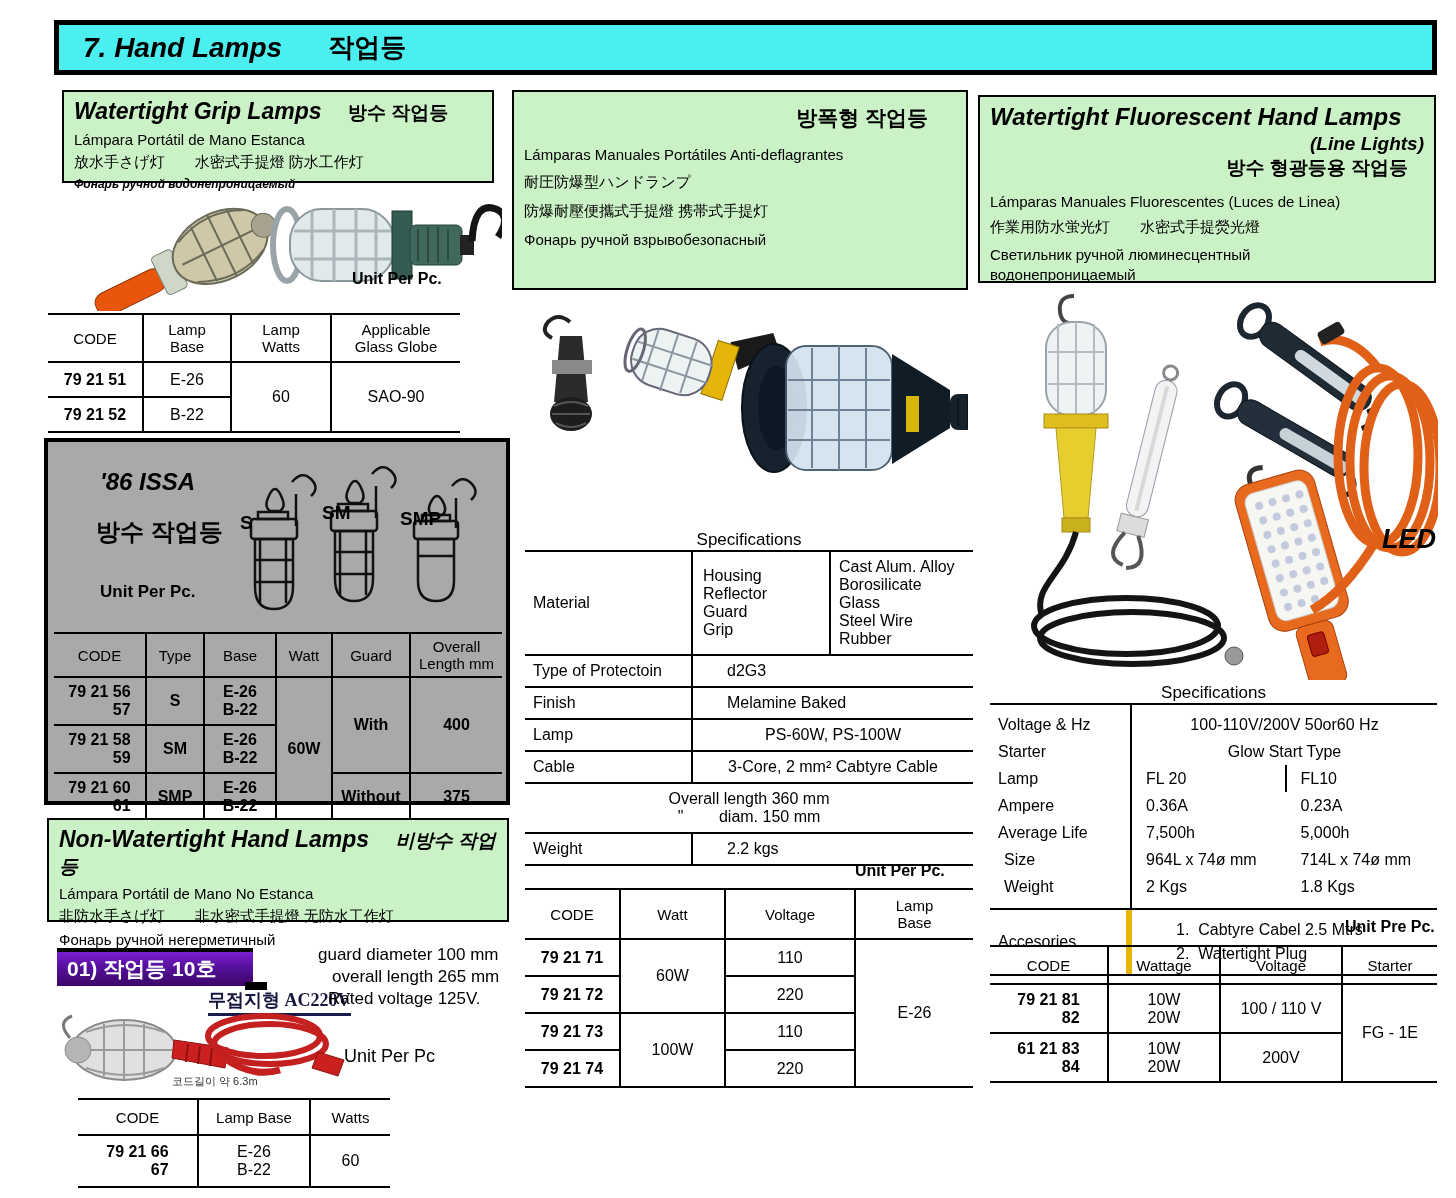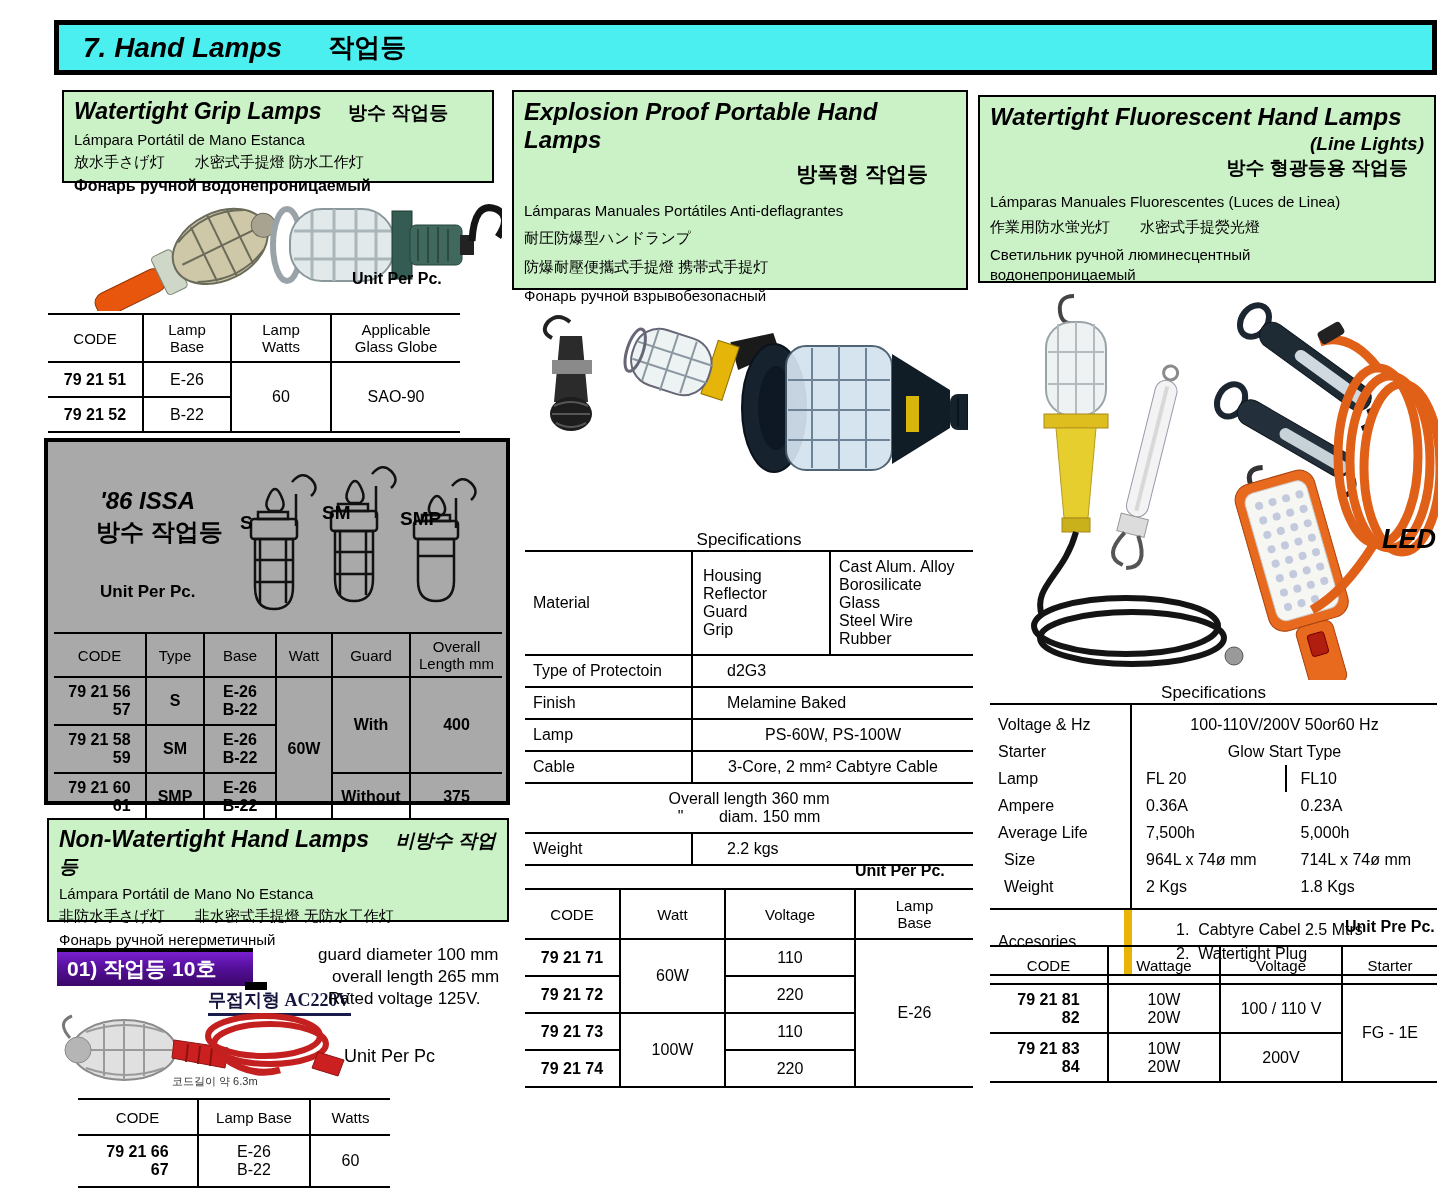--- a/index.html
+++ b/index.html
@@ -13,21 +13,21 @@
   .titlebar { left:54px; top:20px; width:1383px; height:55px; background:#4BEFEF;
               border:5px solid #000; box-sizing:border-box; display:flex; align-items:center; }
   .titlebar .ten { font-size:28px; font-weight:bold; font-style:italic; padding-left:24px; }
   .titlebar .tko { font-size:26px; font-weight:bold; margin-left:46px; }
 
   
   .gbox { background:#CBF2C6; border:2px solid #000; box-sizing:border-box; padding:6px 10px; }
   .gtitle { font-size:23px; font-weight:bold; font-style:italic; }
   .gko { font-size:19px; font-weight:bold; margin-left:22px; font-style:normal; }
   .gline { font-size:15px; margin-top:5px; }
-  .gline.b { font-weight:bold; font-size:16px; }
+  .gline.b { font-weight:bold; font-size:12px;font-style:italic; }
 
   
   table.ctbl { border-collapse:collapse; table-layout:fixed; }
   .ctbl th, .ctbl td { border:2px solid #000; text-align:center; vertical-align:middle;
                        font-size:16px; padding:1px 4px; }
   .ctbl th { font-weight:normal; font-size:15px; }
   .ctbl tr > *:first-child { border-left:none; }
   .ctbl tr > *:last-child  { border-right:none; }
   .ctbl td.code, .ctbl .code { font-weight:bold; }
 
@@ -70,21 +70,21 @@
   .fspec-top { display:flex; }
   .fspec-labels { width:142px; border-right:2px solid #000; padding:6px 0 8px 8px; box-sizing:border-box; }
   .fspec-labels div { height:27px; line-height:27px; }
   .fspec-right { flex:1; padding:6px 0 8px 0; }
   .fspan { height:27px; line-height:27px; text-align:center; }
   .fcols { display:flex; }
   .fcolA { width:50%; box-sizing:border-box; padding-left:14px; }
   .fcolB { width:50%; box-sizing:border-box; border-left:2px solid #000; padding-left:14px; }
   .fcols div { height:27px; line-height:27px; }
   .facc { display:flex; border-top:2px solid #000; }
-  .facc-l { width:142px; border-right:8px solid #eab308; box-sizing:border-box;
+  .facc-l { width:142px; border-right:6px solid #eab308; box-sizing:border-box;
             padding:12px 0 12px 8px; display:flex; align-items:center; }
   .facc-v { flex:1; padding:8px 0 8px 44px; white-space:pre-wrap; line-height:24px; }
 
   .spec-title { font-size:17px; }
   .unit-note { font-size:16px; font-weight:bold; }
 
   
   .badge { left:57px; top:948px; width:196px; height:38px; box-sizing:border-box;
            background:linear-gradient(180deg,#7a1fd0 0%,#55109B 45%,#3c0668 100%);
            border-top:4px solid #000; color:#fff; font-size:21px; font-weight:bold;
@@ -160,21 +160,21 @@
     <td rowspan="2">SAO-90</td>
   </tr>
   <tr>
     <td class="code">79 21 52</td>
     <td>B-22</td>
   </tr>
 </tbody>
   </table>
 
 <div class="abs issabox">
-  <div class="abs" style="left:52px; top:26px; font-size:24px; font-weight:bold; font-style:italic;margin-top:19px;">'86 ISSA</div>
+  <div class="abs" style="left:52px; top:26px; font-size:24px; font-weight:bold; font-style:italic;">'86 ISSA</div>
   <div class="abs" style="left:48px; top:74px; font-size:24px; font-weight:bold;">방수 작업등</div>
   <div class="abs" style="left:52px; top:140px; font-size:17px; font-weight:bold;">Unit Per Pc.</div>
 
   <svg class="abs" style="left:178px; top:8px;" width="282" height="182" viewBox="0 0 282 182">
     <defs>
       <g id="issaLamp" stroke="#111" fill="none" stroke-width="2.5">
         <path d="M36 14 q10 -12 19 -3 q9 9 0 17"></path>
         <path d="M40 26 v32"></path>
         <path d="M12 30 q7 -18 14 0 q4 9 -2 13 h-10 q-6 -4 -2 -13 z"></path>
         <rect x="2" y="44" width="30" height="7"></rect>
@@ -298,21 +298,20 @@
     <td><span class="ml rr code">79 21 66
 67</span></td>
     <td class="ml">E-26
 B-22</td>
     <td>60</td>
   </tr>
 </tbody>
   </table>
 
 <div class="abs gbox" style="left:512px; top:90px; width:456px; height:200px;">
-  <div class="gtitle" style="font-size:24px;">Explosion Proof Portable Hand Lamps</div>
   <div style="text-align:right; padding-right:28px; font-size:21px; font-weight:bold; margin-top:6px;">방폭형 작업등</div>
   <div class="gline" style="margin-top:14px;">Lámparas Manuales Portátiles Anti-deflagrantes</div>
   <div class="gline" style="margin-top:10px;">耐圧防爆型ハンドランプ</div>
   <div class="gline" style="margin-top:10px;">防爆耐壓便攜式手提燈 携帯式手提灯</div>
   <div class="gline" style="margin-top:10px;">Фонарь ручной взрывобезопасный</div>
 </div>
 
 <svg class="abs" style="left:512px; top:298px;" width="456" height="224" viewBox="0 0 456 224">
   <g transform="translate(28,12)">
     <path d="M30 12 q-12 -10 -22 0 q-8 10 4 16" fill="none" stroke="#222" stroke-width="4"></path>
@@ -574,20 +573,20 @@
   </tr>
   <tr>
     <td><span class="ml rr code">79 21 81
 82</span></td>
     <td class="ml">10W
 20W</td>
     <td>100 / 110 V</td>
     <td rowspan="2">FG - 1E</td>
   </tr>
   <tr>
-    <td><span class="ml rr code">79 21 83
+    <td><span class="ml rr code">61 21 83
 84</span></td>
     <td class="ml">10W
 20W</td>
     <td>200V</td>
   </tr>
 </tbody>
   </table>
 
 </body></html>

